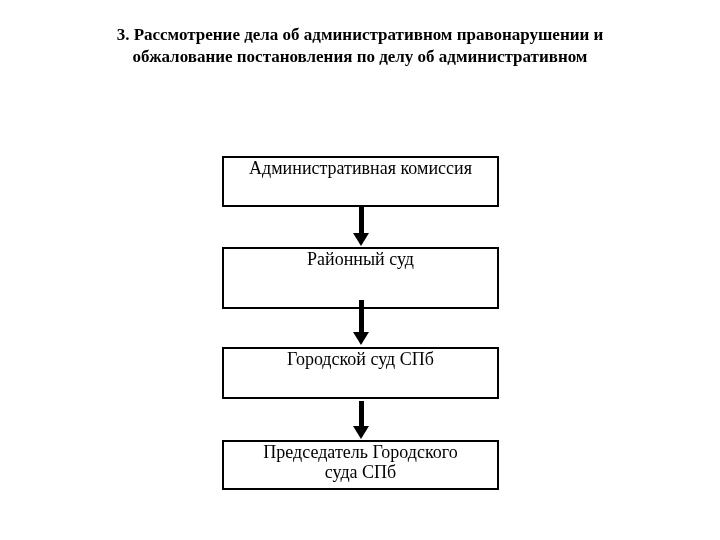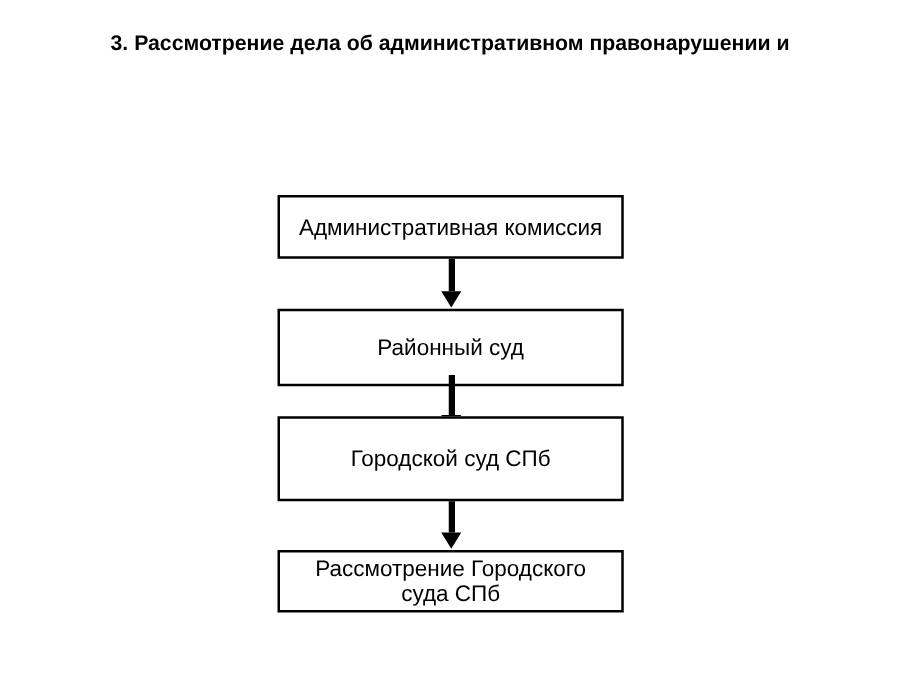--- a/index.html
+++ b/index.html
@@ -9,50 +9,50 @@
     --color-arrow: #000000;
   }
   * { margin: 0; padding: 0; box-sizing: border-box; }
   html, body { background: #e8e8e8; }
   .canvas {
     position: relative;
     width: 720px;
     height: 540px;
     background: var(--color-background);
     color: var(--color-text);
-    font-family: Liberation Sans, sans-serif;
+    font-family: Liberation Serif, serif;
     overflow: hidden;
   }
   .title {
     position: absolute;
     top: 24px;
     left: 0;
     width: 100%;
     text-align: center;
     font-weight: bold;
     font-size: 17px;
     line-height: 22px;
   }
   .node {
     position: absolute;
     left: 222px;
     width: 277px;
     border: 2px solid var(--color-box-border);
     background: var(--color-background);
     display: flex;
-    align-items: center;
+    align-items: flex-start;
     justify-content: center;
     text-align: center;
     font-size: 18px;
     line-height: 20px;
   }
   .node-label { white-space: pre-line; }
   .node-1 { top: 156px; height: 51px; }
   .node-2 { top: 247px; height: 62px; }
-  .node-3 { top: 333px; height: 68px; }
+  .node-3 { top: 347px; height: 52px; }
   .node-4 { top: 440px; height: 50px; }
   .arrow {
     position: absolute;
     left: 353px;
     width: 16px;
     display: flex;
     flex-direction: column;
     align-items: center;
   }
   .arrow-stem {
@@ -71,20 +71,21 @@
   .arrow-2 { top: 300px; height: 45px; }
   .arrow-3 { top: 401px; height: 38px; }
 </style>
 </head>
 <body>
 
 <div class="canvas">
 
   <div class="title">
     <div class="title-line">3. Рассмотрение дела об административном правонарушении и</div>
+    <div class="title-line">обжалование постановления по делу об административном</div>
   </div>
 
   <div>
 
     <div class="node node-1">
       <span class="node-label">Административная комиссия</span>
     </div>
 
     <div class="arrow arrow-1">
       <div class="arrow-stem"></div>
@@ -103,19 +104,19 @@
     <div class="node node-3">
       <span class="node-label">Городской суд СПб</span>
     </div>
 
     <div class="arrow arrow-3">
       <div class="arrow-stem"></div>
       <div class="arrow-head"></div>
     </div>
 
     <div class="node node-4">
-      <span class="node-label">Рассмотрение Городского
+      <span class="node-label">Председатель Городского
 суда СПб</span>
     </div>
 
   </div>
 
 </div>
 
 </body></html>

